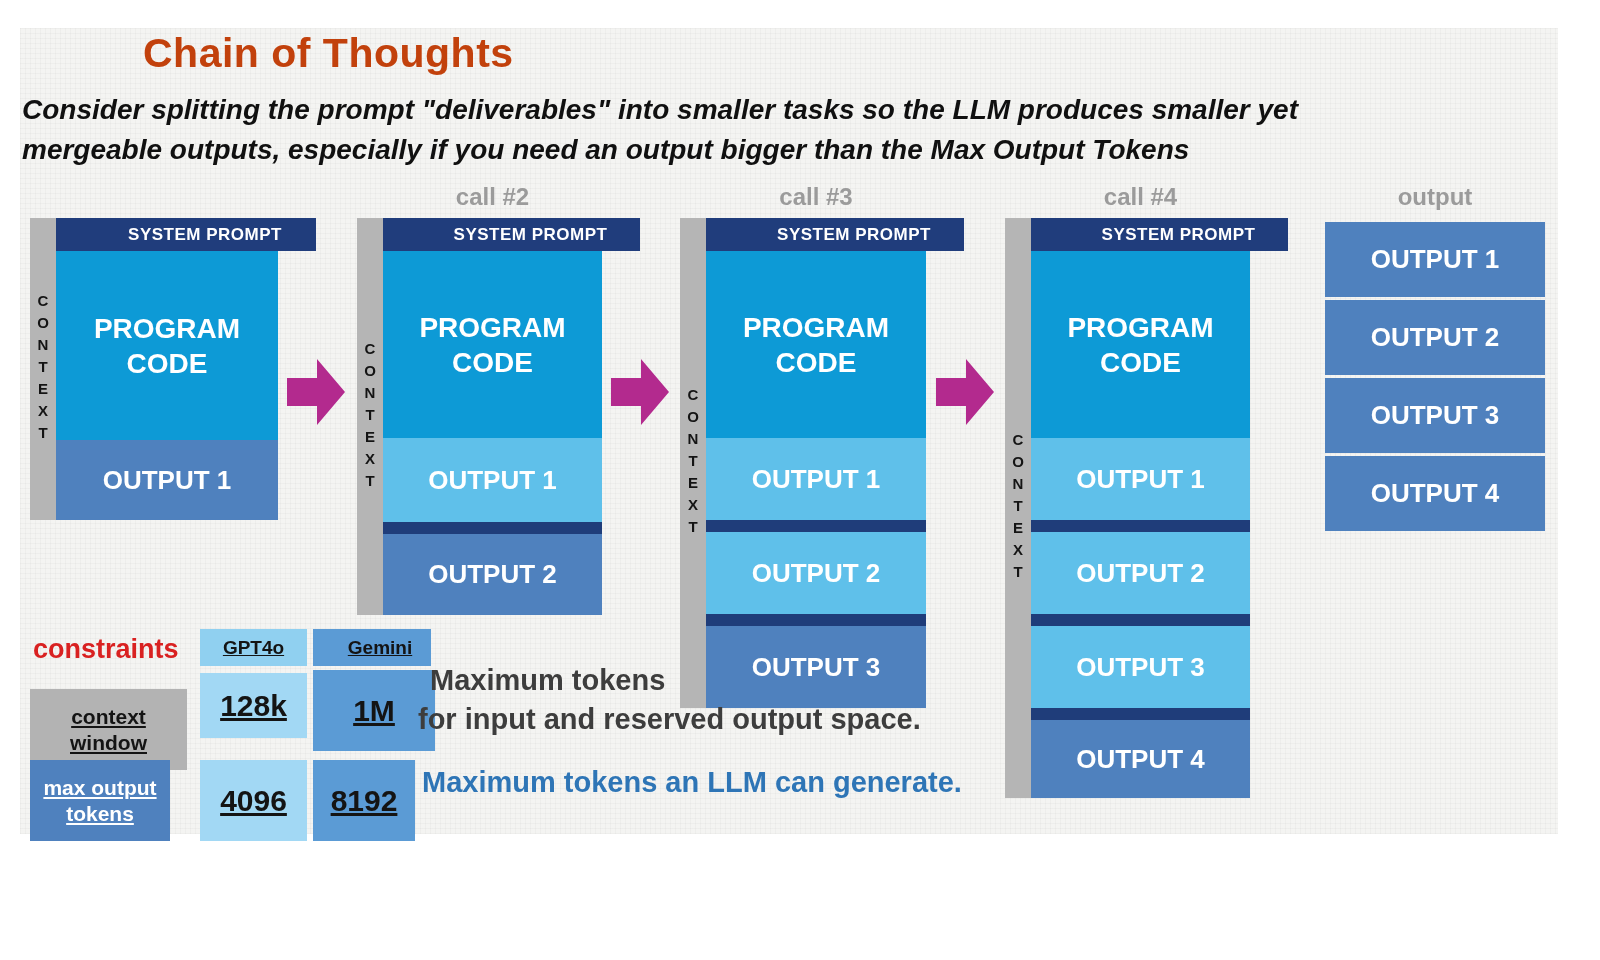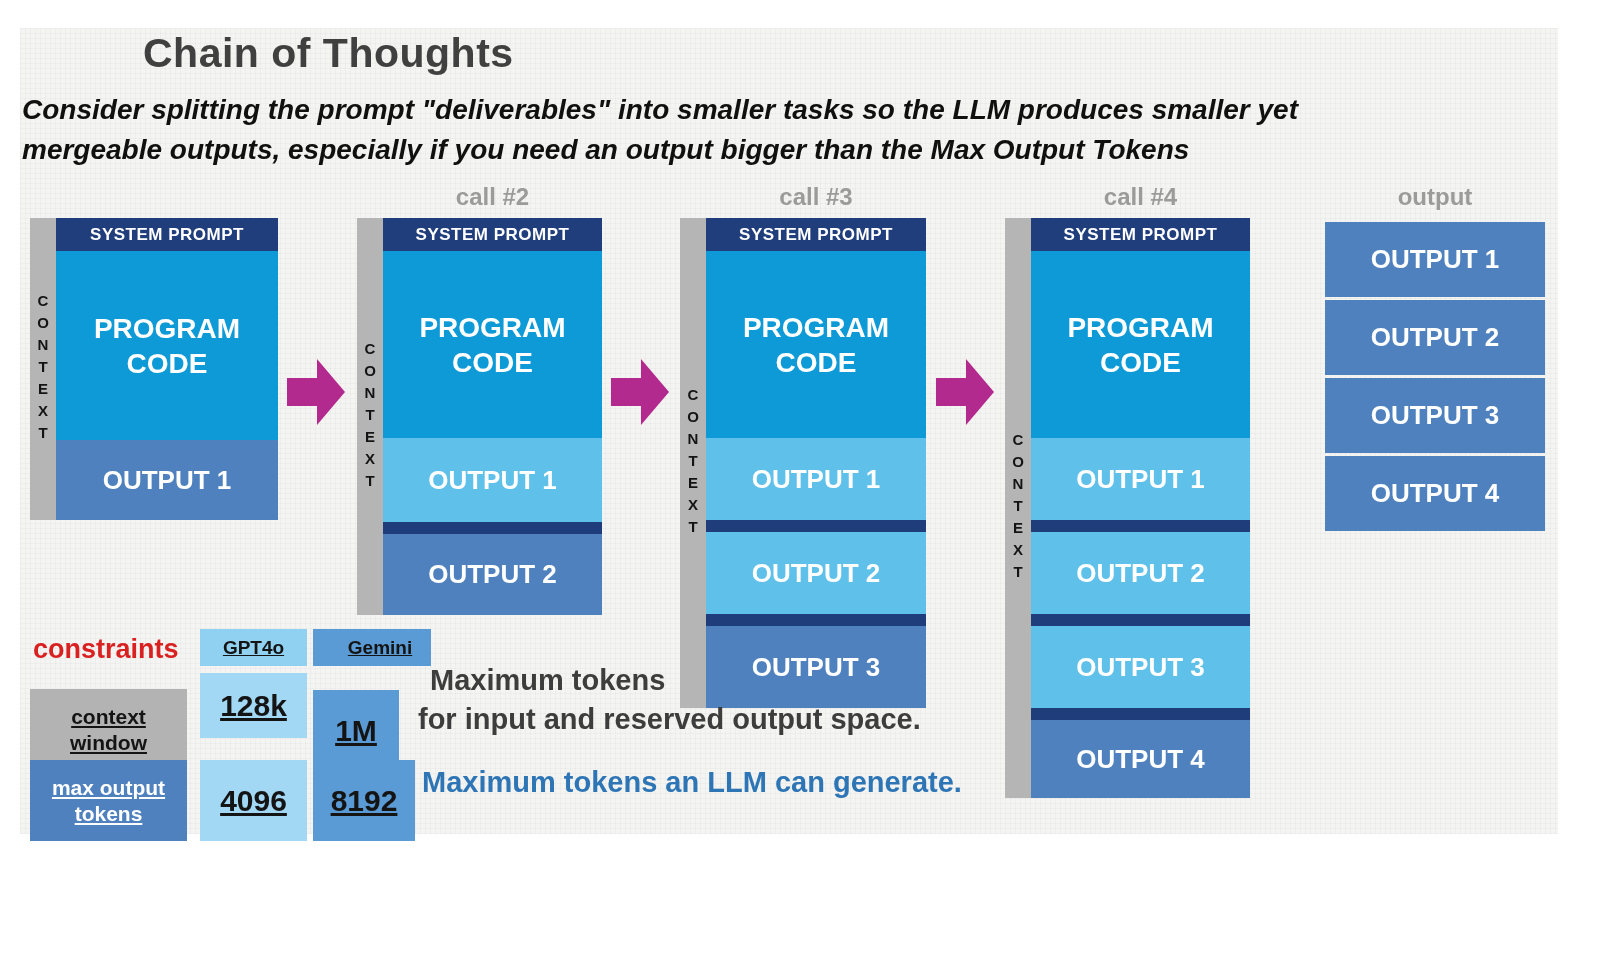--- a/index.html
+++ b/index.html
@@ -10,21 +10,21 @@
   }
   .texture {
     position:absolute; left:20px; top:28px; width:1538px; height:806px;
     background-color:#f4f4f2;
     background-image:
       repeating-linear-gradient(0deg, rgba(120,120,120,0.05) 0 1px, transparent 1px 5px),
       repeating-linear-gradient(90deg, rgba(120,120,120,0.05) 0 1px, transparent 1px 5px);
   }
   .page-title {
     position:absolute; left:143px; top:30px;
-    font-size:41px; font-weight:bold; color:#404040; letter-spacing:0.5px;
+    font-size:41px; font-weight:bold; color:#c2410c; letter-spacing:0.5px;
   }
   .subtitle-line {
     position:absolute; left:22px; width:1520px;
     font-size:28px; font-weight:bold; font-style:italic; color:#101010;
   }
   .col-label {
     position:absolute; text-align:center;
     font-size:24px; font-weight:bold; color:#9b9b9b;
   }
   .ctxbar {
@@ -33,21 +33,21 @@
   }
   .ctxtext {
     writing-mode:vertical-rl; text-orientation:upright;
     font-size:15px; font-weight:bold; color:#141414; letter-spacing:5px;
     line-height:1;
   }
   .blk {
     position:absolute; display:flex; align-items:center; justify-content:center;
     color:#ffffff; font-weight:bold; text-align:center;
   }
-  .navy   { background:#203d7c; font-size:17px; letter-spacing:0.5px; }
+  .navy   { background:#203d7c; font-size:17px; letter-spacing:0.5px;padding-left:38px; }
   .bright { background:#0d9ad6;align-items:center; }
   .light  { background:#5fc0ea; font-size:26px; }
   .medium { background:#4f81be; font-size:26px; }
   .sep    { position:absolute; background:#1f3d7a; }
   .pctext { max-width:172px; font-size:28px; line-height:1.25; }
   .outblk { font-size:26px; }
   .arrow  { position:absolute; width:60px; height:70px; }
   .cell {
     position:absolute; display:flex; align-items:center; justify-content:center;
     font-weight:bold; text-align:center; color:#141414;text-decoration:underline;
@@ -148,23 +148,23 @@
   <div class="blk medium outblk" style="left:1325px;top:456px;width:220px;height:75px">OUTPUT 4</div>
 
   <div class="constraints-title">constraints</div>
   <div class="cell cell-hdr-gpt" style="left:200px;top:629px;width:107px;height:37px">GPT4o</div>
   <div class="cell cell-hdr-gem" style="left:313px;top:629px;width:102px;height:37px">Gemini</div>
 
   <div class="cell cell-gray" style="left:30px;top:673px;width:157px;height:81px">
     <span class="inner-narrow">context window</span>
   </div>
   <div class="cell cell-val-gpt" style="left:200px;top:673px;width:107px;height:65px">128k</div>
-  <div class="cell cell-val-gem" style="left:313px;top:690px;width:86px;height:81px">1M</div>
+  <div class="cell cell-val-gem" style="left:313px;top:670px;width:122px;height:81px">1M</div>
 
-  <div class="cell cell-blue-label" style="left:30px;top:760px;width:157px;height:81px">
+  <div class="cell cell-blue-label" style="left:30px;top:760px;width:140px;height:81px">
     <span class="inner-narrow2">max output tokens</span>
   </div>
   <div class="cell cell-val-gpt" style="left:200px;top:760px;width:107px;height:81px">4096</div>
   <div class="cell cell-val-gem" style="left:313px;top:760px;width:102px;height:81px">8192</div>
 
   <div class="note-dark" style="left:430px;top:664px">Maximum tokens</div>
   <div class="note-dark" style="left:418px;top:703px">for input and reserved output space.</div>
   <div class="note-blue" style="left:422px;top:766px">Maximum tokens an LLM can generate.</div>
 </div>
 

